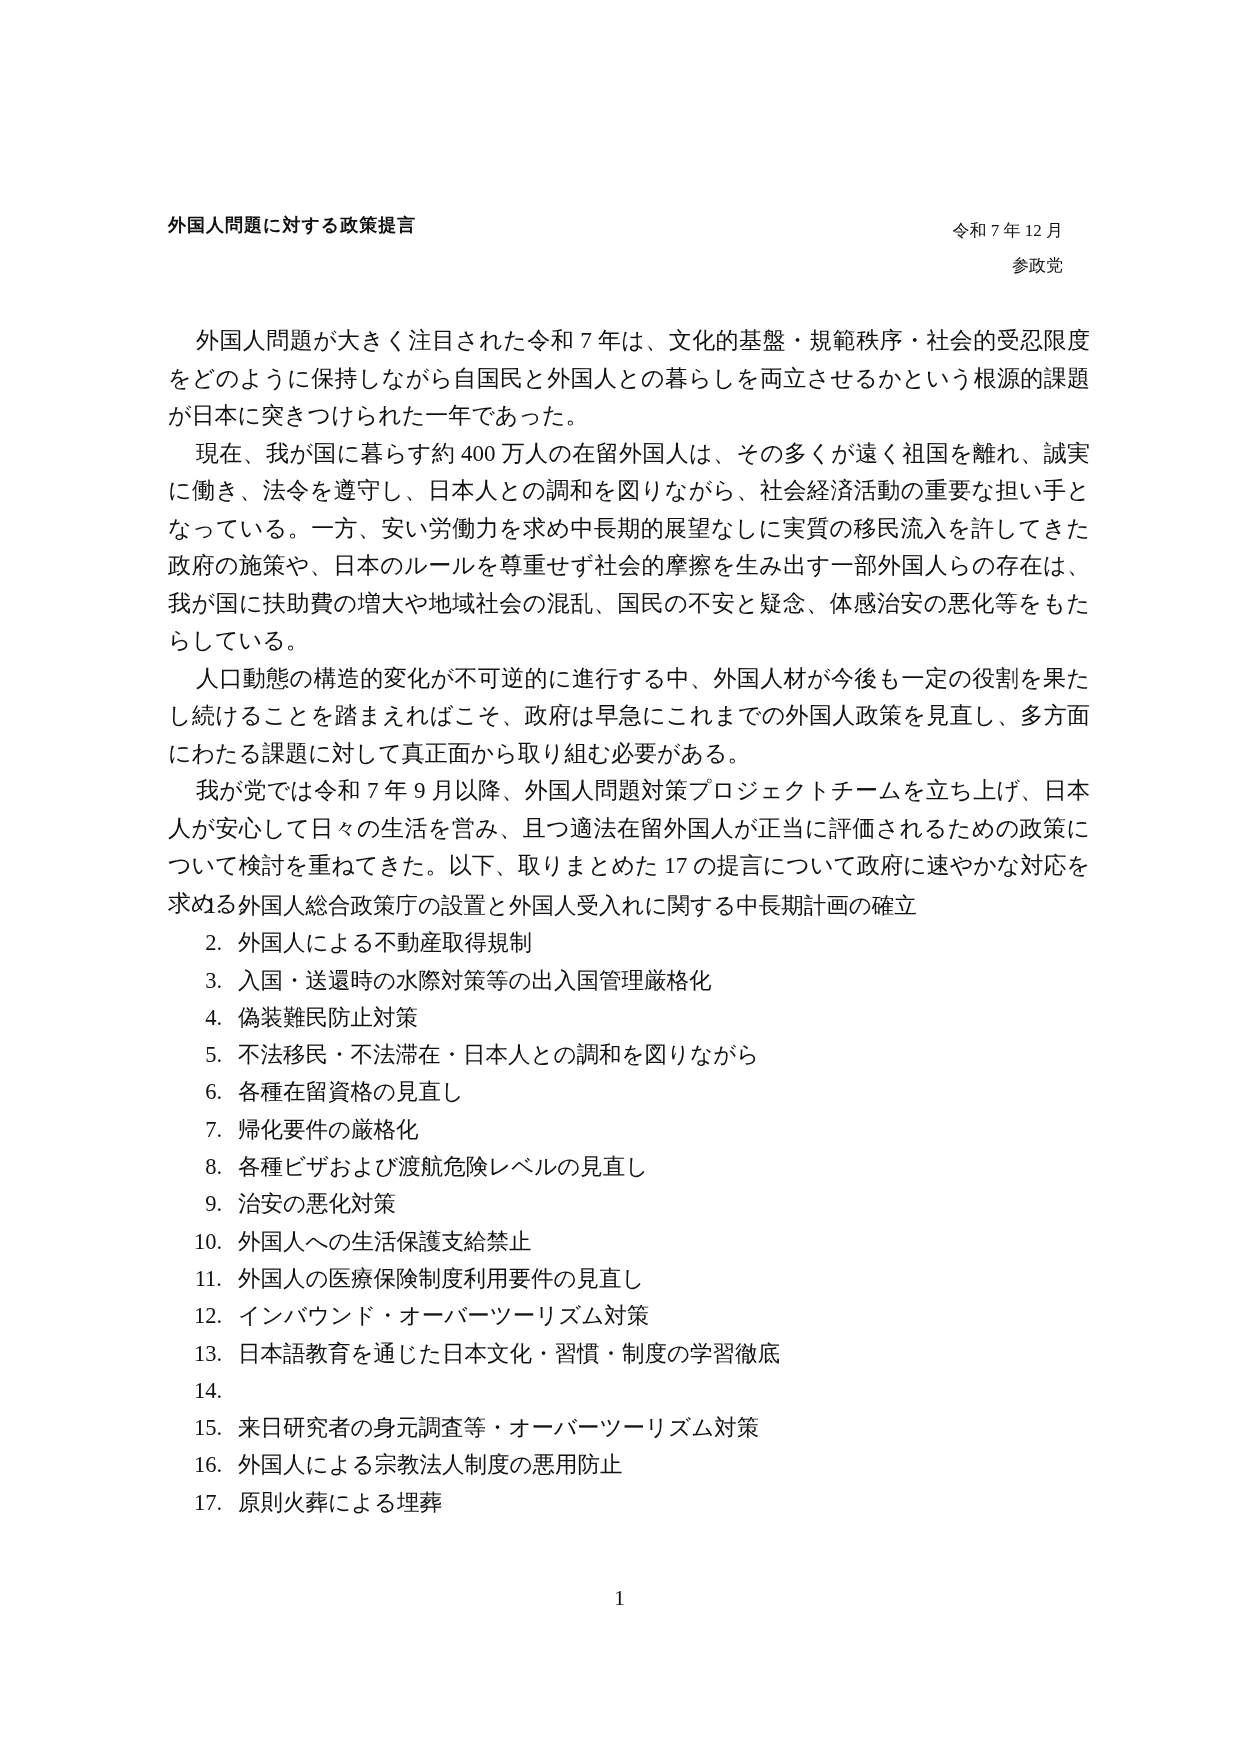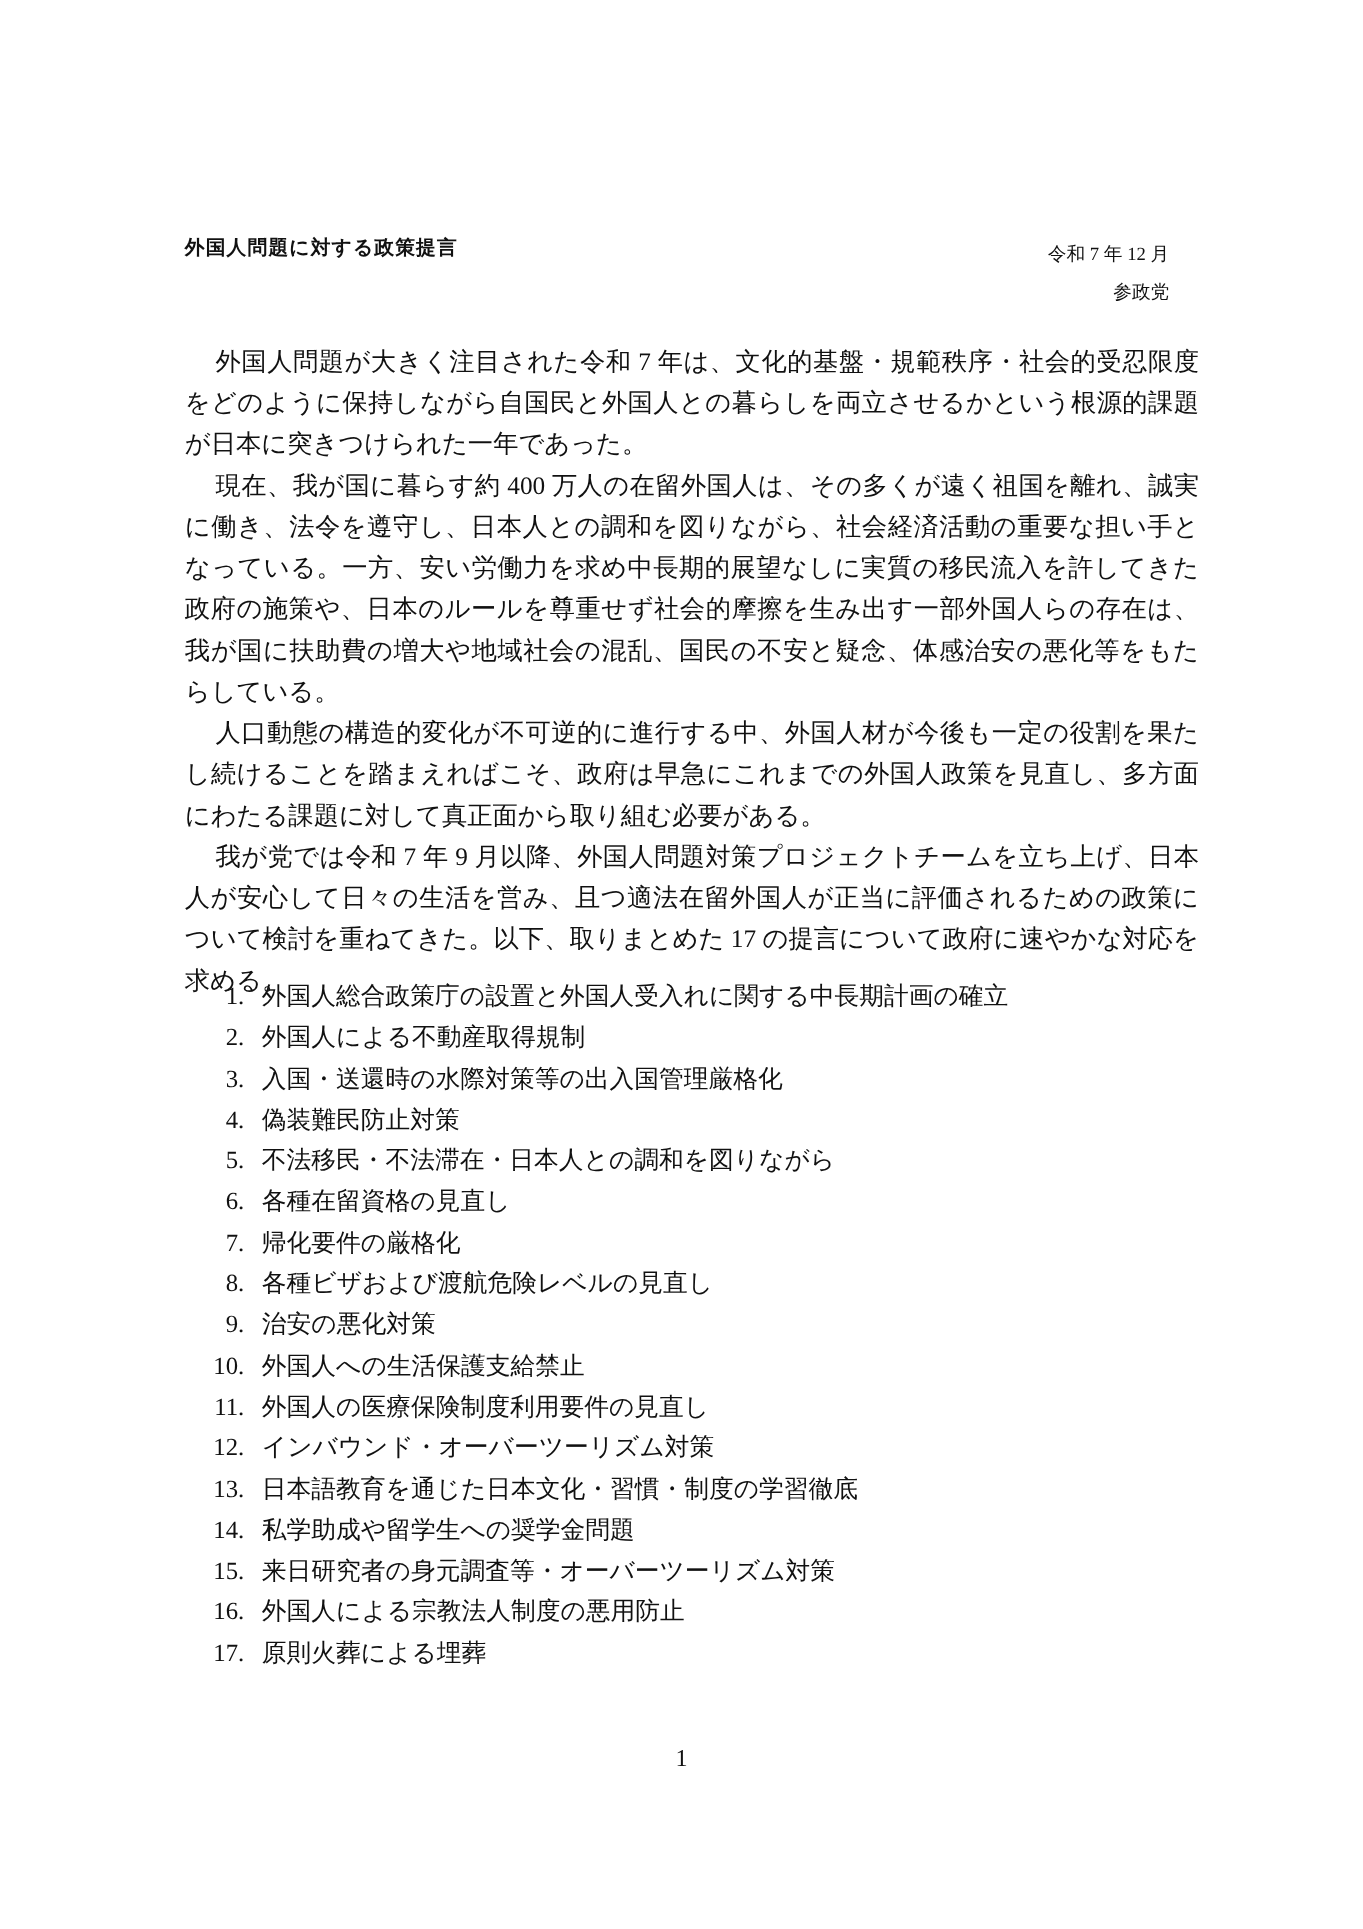--- a/index.html
+++ b/index.html
@@ -38,21 +38,21 @@
     position: absolute;
     right: 27px;
     font-size: 17px;
     line-height: 30px;
     white-space: nowrap;
   }
   .date-line   { top: 216px; }
   .author-line { top: 251px; }
   .body-block {
     position: absolute;
-    top: 310px;
+    top: 322px;
     left: 0;
     width: 922px;
     font-size: 23px;
     line-height: 37.5px;
     text-align: justify;
   }
   .body-block p {
     margin: 0;
     padding: 0;
     text-indent: 28px;
@@ -155,21 +155,20 @@
       <div class="proposal">
         <span class="num">12.</span>
         <span class="txt">インバウンド・オーバーツーリズム対策</span>
       </div>
       <div class="proposal">
         <span class="num">13.</span>
         <span class="txt">日本語教育を通じた日本文化・習慣・制度の学習徹底</span>
       </div>
       <div class="proposal">
         <span class="num">14.</span>
-        <span class="txt">私学助成や留学生への奨学金問題</span>
       </div>
       <div class="proposal">
         <span class="num">15.</span>
         <span class="txt">来日研究者の身元調査等・オーバーツーリズム対策</span>
       </div>
       <div class="proposal">
         <span class="num">16.</span>
         <span class="txt">外国人による宗教法人制度の悪用防止</span>
       </div>
       <div class="proposal">

